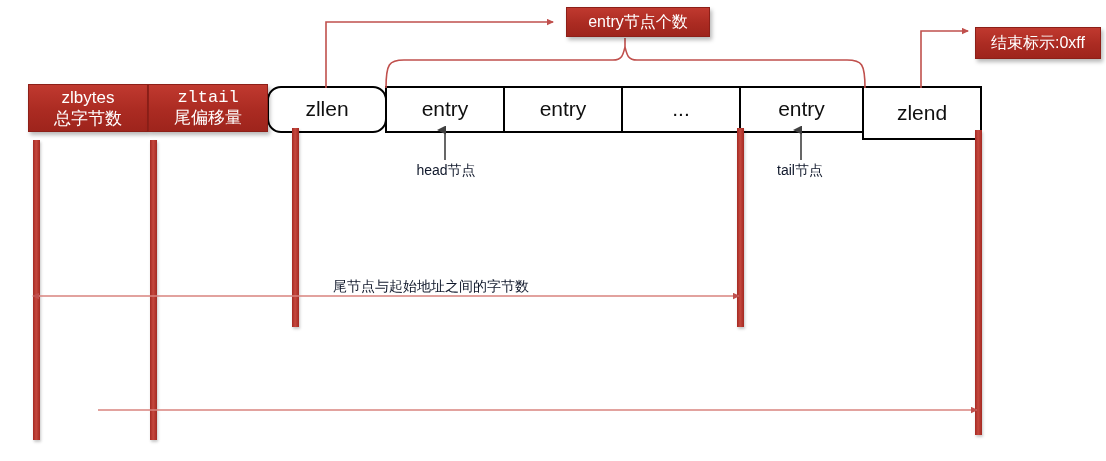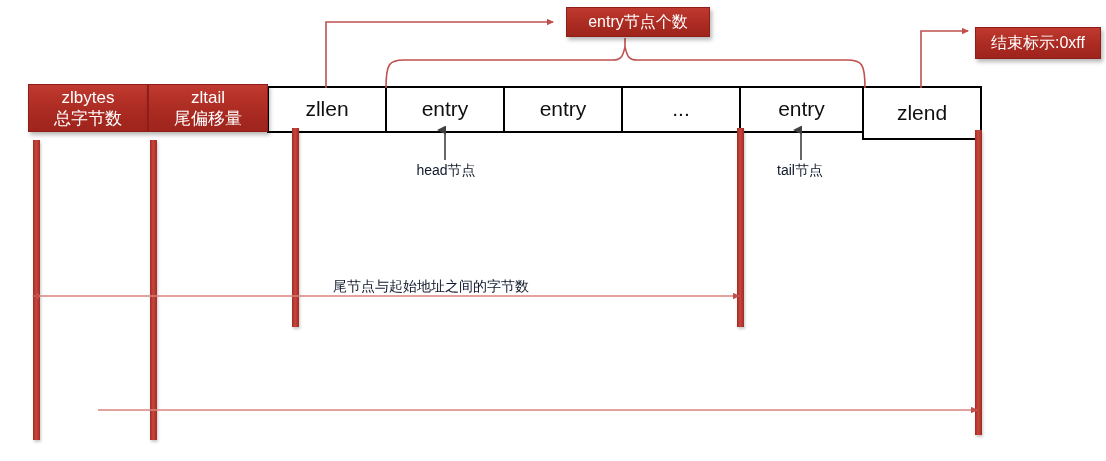--- a/index.html
+++ b/index.html
@@ -142,26 +142,26 @@
   <div class="vbar" style="left:150px; top:140px; height:300px;"></div>
   <div class="vbar" style="left:292px; top:128px; height:199px;"></div>
   <div class="vbar" style="left:737px; top:128px; height:199px;"></div>
   <div class="vbar" style="left:975px; top:130px; height:305px;"></div>
 
   <div class="cell red" style="left:28px; top:84px; width:120px; height:48px;">
     <span class="l1">zlbytes</span>
     <span class="l2">总字节数</span>
   </div>
 
-  <div class="cell red" style="left:148px; top:84px; width:120px; height:48px;">
+  <div class="cell red" style="left:148px; top:84px; width:120px; height:48px;font-family:Liberation Mono, monospace;">
     <span class="l1">zltail</span>
     <span class="l2">尾偏移量</span>
   </div>
 
-  <div class="cell white" style="left:267px; top:86px; width:120px; height:47px;">
+  <div class="cell white" style="left:267px; top:86px; width:120px; height:47px;border-radius:14px;">
     <span>zllen</span>
   </div>
 
   <div class="cell white" style="left:385px; top:86px; width:120px; height:47px;">
     <span>entry</span>
   </div>
 
   <div class="cell white" style="left:503px; top:86px; width:120px; height:47px;">
     <span>entry</span>
   </div>

